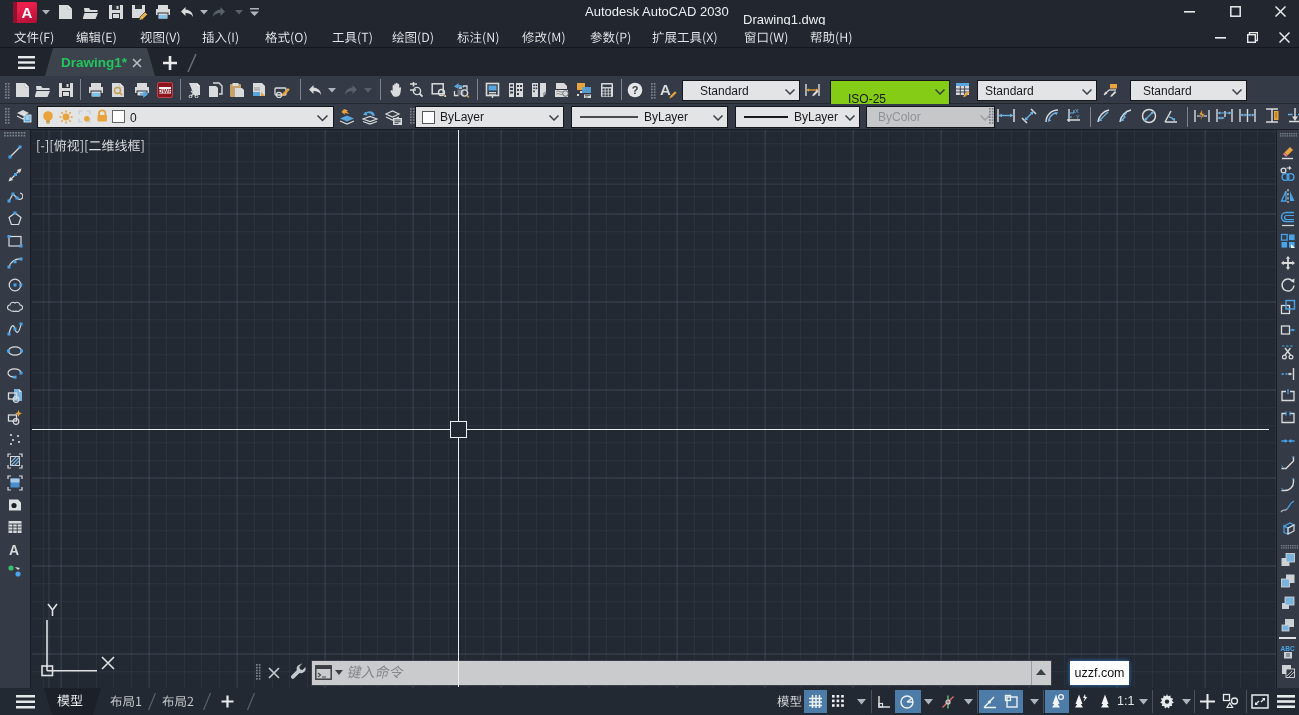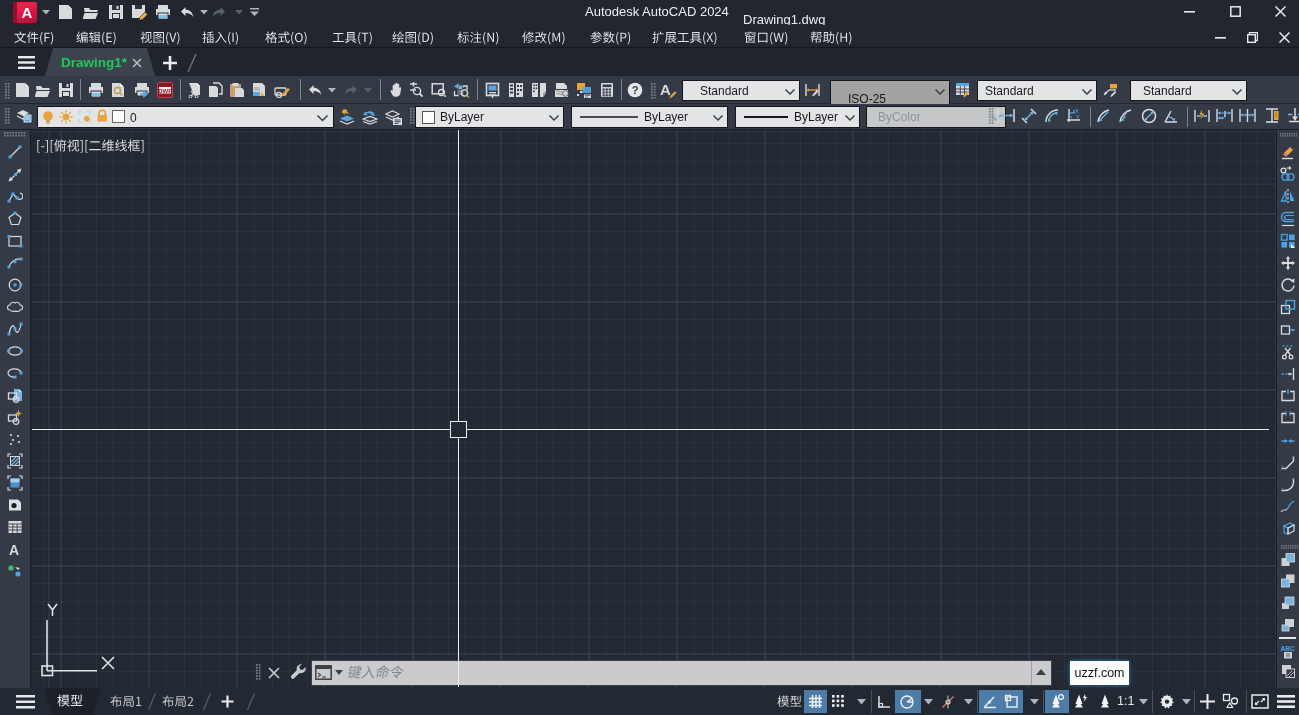--- a/index.html
+++ b/index.html
@@ -47,21 +47,21 @@
     </svg>
 <svg style="position:absolute;left:212px;top:5px;" width="15.0" height="14.0" viewBox="0 0 15 14">
       <path d="M8.5 2 L13 6.5 L8.5 11 v-3 c-3.5 0-6 1-7.5 4 c0-4.5 3-7 7.5-7.5 z" fill="#596068"></path>
     </svg>
 <svg style="position:absolute;left:235px;top:10px;" width="8.0" height="5.0" viewBox="0 0 8 5">
       <path d="M0 0 h8 l-4 4.5 z" fill="#596068"></path>
     </svg>
 <svg style="position:absolute;left:250px;top:8px;" width="9.0" height="8.0" viewBox="0 0 9 8">
       <path d="M0 0 h9 v1.5 h-9 z M0 3.5 h9 L4.5 8 z" fill="#aeb4bb"></path>
     </svg>
-<div class="abs" style="left:585px;top:4px;font-size:13px;color:#eceff2">Autodesk AutoCAD 2024</div>
+<div class="abs" style="left:585px;top:4px;font-size:13px;color:#eceff2">Autodesk AutoCAD 2030</div>
 <div class="abs" style="left:743px;top:12px;font-size:13px;color:#eceff2">Drawing1.dwg</div>
 <svg style="position:absolute;left:1184px;top:11px;" width="11.0" height="2.0" viewBox="0 0 11 2">
       <rect x="0" y="0" width="11" height="1.6" fill="#e8eaec"></rect>
     </svg>
 <svg style="position:absolute;left:1230px;top:6px;" width="11.0" height="11.0" viewBox="0 0 11 11">
       <rect x="0.8" y="0.8" width="9.4" height="9.4" fill="none" stroke="#e8eaec" stroke-width="1.5"></rect>
     </svg>
 <svg style="position:absolute;left:1275px;top:6px;" width="11.0" height="11.0" viewBox="0 0 11 11">
       <path d="M0.5 0.5 L10.5 10.5 M10.5 0.5 L0.5 10.5" stroke="#e8eaec" stroke-width="1.5"></path>
     </svg>
@@ -402,21 +402,21 @@
       <svg style="position:absolute;right:4px;top:8px" width="10" height="6" viewBox="0 0 10 6">
         <path d="M0.5 0.5 L5 5 L9.5 0.5" fill="none" stroke="#3c4046" stroke-width="1.5"></path>
       </svg>
     </div>
 <svg style="position:absolute;left:805px;top:82px;" width="16.0" height="16.0" viewBox="0 0 16 16">
       <path d="M1 2 v12 M14 2 v12" stroke="#d9dadc" stroke-width="1.4"></path>
       <path d="M3.5 8 h8" stroke="#e8a33d" stroke-width="1.3"></path>
       <path d="M1 8 l3-1.5 v3 z M14 8 l-3-1.5 v3 z" fill="#e8a33d"></path>
       <path d="M8 12 l4-4 1.5 1.5 -4 4 -2.3 0.8 z" fill="#d9dadc"></path>
     </svg>
-<div class="abs" style="left:830px;top:80px;width:120px;height:37px;background:#a3a3a3;border:1px solid #14161a;display:flex;align-items:center;justify-content:flex-start;padding-left:17px;font-size:12px;color:#17191c">
+<div class="abs" style="left:830px;top:80px;width:120px;height:37px;background:#84cc16;border:1px solid #14161a;display:flex;align-items:center;justify-content:flex-start;padding-left:17px;font-size:12px;color:#17191c">
       <span>ISO-25</span>
       <svg style="position:absolute;right:4px;top:8px" width="10" height="6" viewBox="0 0 10 6">
         <path d="M0.5 0.5 L5 5 L9.5 0.5" fill="none" stroke="#3c4046" stroke-width="1.5"></path>
       </svg>
     </div>
 <svg style="position:absolute;left:955px;top:82px;" width="16.0" height="16.0" viewBox="0 0 16 16">
       <rect x="1" y="1" width="13" height="12" fill="#d9dadc"></rect>
       <rect x="1" y="1" width="13" height="3" fill="#58a6dd"></rect>
       <path d="M1 7 h13 M1 10 h13 M5.3 4 v9 M9.6 4 v9" stroke="#343b46" stroke-width="0.9" fill="none"></path>
       <path d="M9 13 l4-4 1.5 1.5 -4 4 -2.3 0.8 z" fill="#e8a33d"></path>
@@ -549,21 +549,21 @@
     </div>
 <div class="abs" style="left:735px;top:106px;width:125px;height:22px;background:#e3e4e5;border:1px solid #14161a;display:flex;align-items:center;justify-content:flex-start;padding-left:6px;font-size:12px;color:#17191c">
       <svg width="44" height="4" viewBox="0 0 44 4" style="margin-right:6px;margin-left:2px">
         <path d="M0 2 h44" stroke="#17191c" stroke-width="1.9"></path>
       </svg>
       <span>ByLayer</span>
       <svg style="position:absolute;right:4px;top:8px" width="10" height="6" viewBox="0 0 10 6">
         <path d="M0.5 0.5 L5 5 L9.5 0.5" fill="none" stroke="#3c4046" stroke-width="1.5"></path>
       </svg>
     </div>
-<div class="abs" style="left:866px;top:106px;width:140px;height:22px;background:#c5c7c9;border:1px solid #14161a;display:flex;align-items:center;justify-content:flex-start;padding-left:6px;font-size:12px;color:#8e939a">
+<div class="abs" style="left:866px;top:106px;width:129px;height:22px;background:#c5c7c9;border:1px solid #14161a;display:flex;align-items:center;justify-content:flex-start;padding-left:6px;font-size:12px;color:#8e939a">
       <span style="width:5px"></span>
       <span>ByColor</span>
       <svg style="position:absolute;right:4px;top:8px" width="10" height="6" viewBox="0 0 10 6">
         <path d="M0.5 0.5 L5 5 L9.5 0.5" fill="none" stroke="#9ba0a5" stroke-width="1.5"></path>
       </svg>
     </div>
 <svg style="position:absolute;left:989px;top:108px;" width="7.0" height="16.0" viewBox="0 0 7 16">
       <g fill="#79818b">
         <rect x="0.0" y="0.0" width="1.7" height="1.7"></rect>
         <rect x="2.8" y="0.0" width="1.7" height="1.7"></rect>

